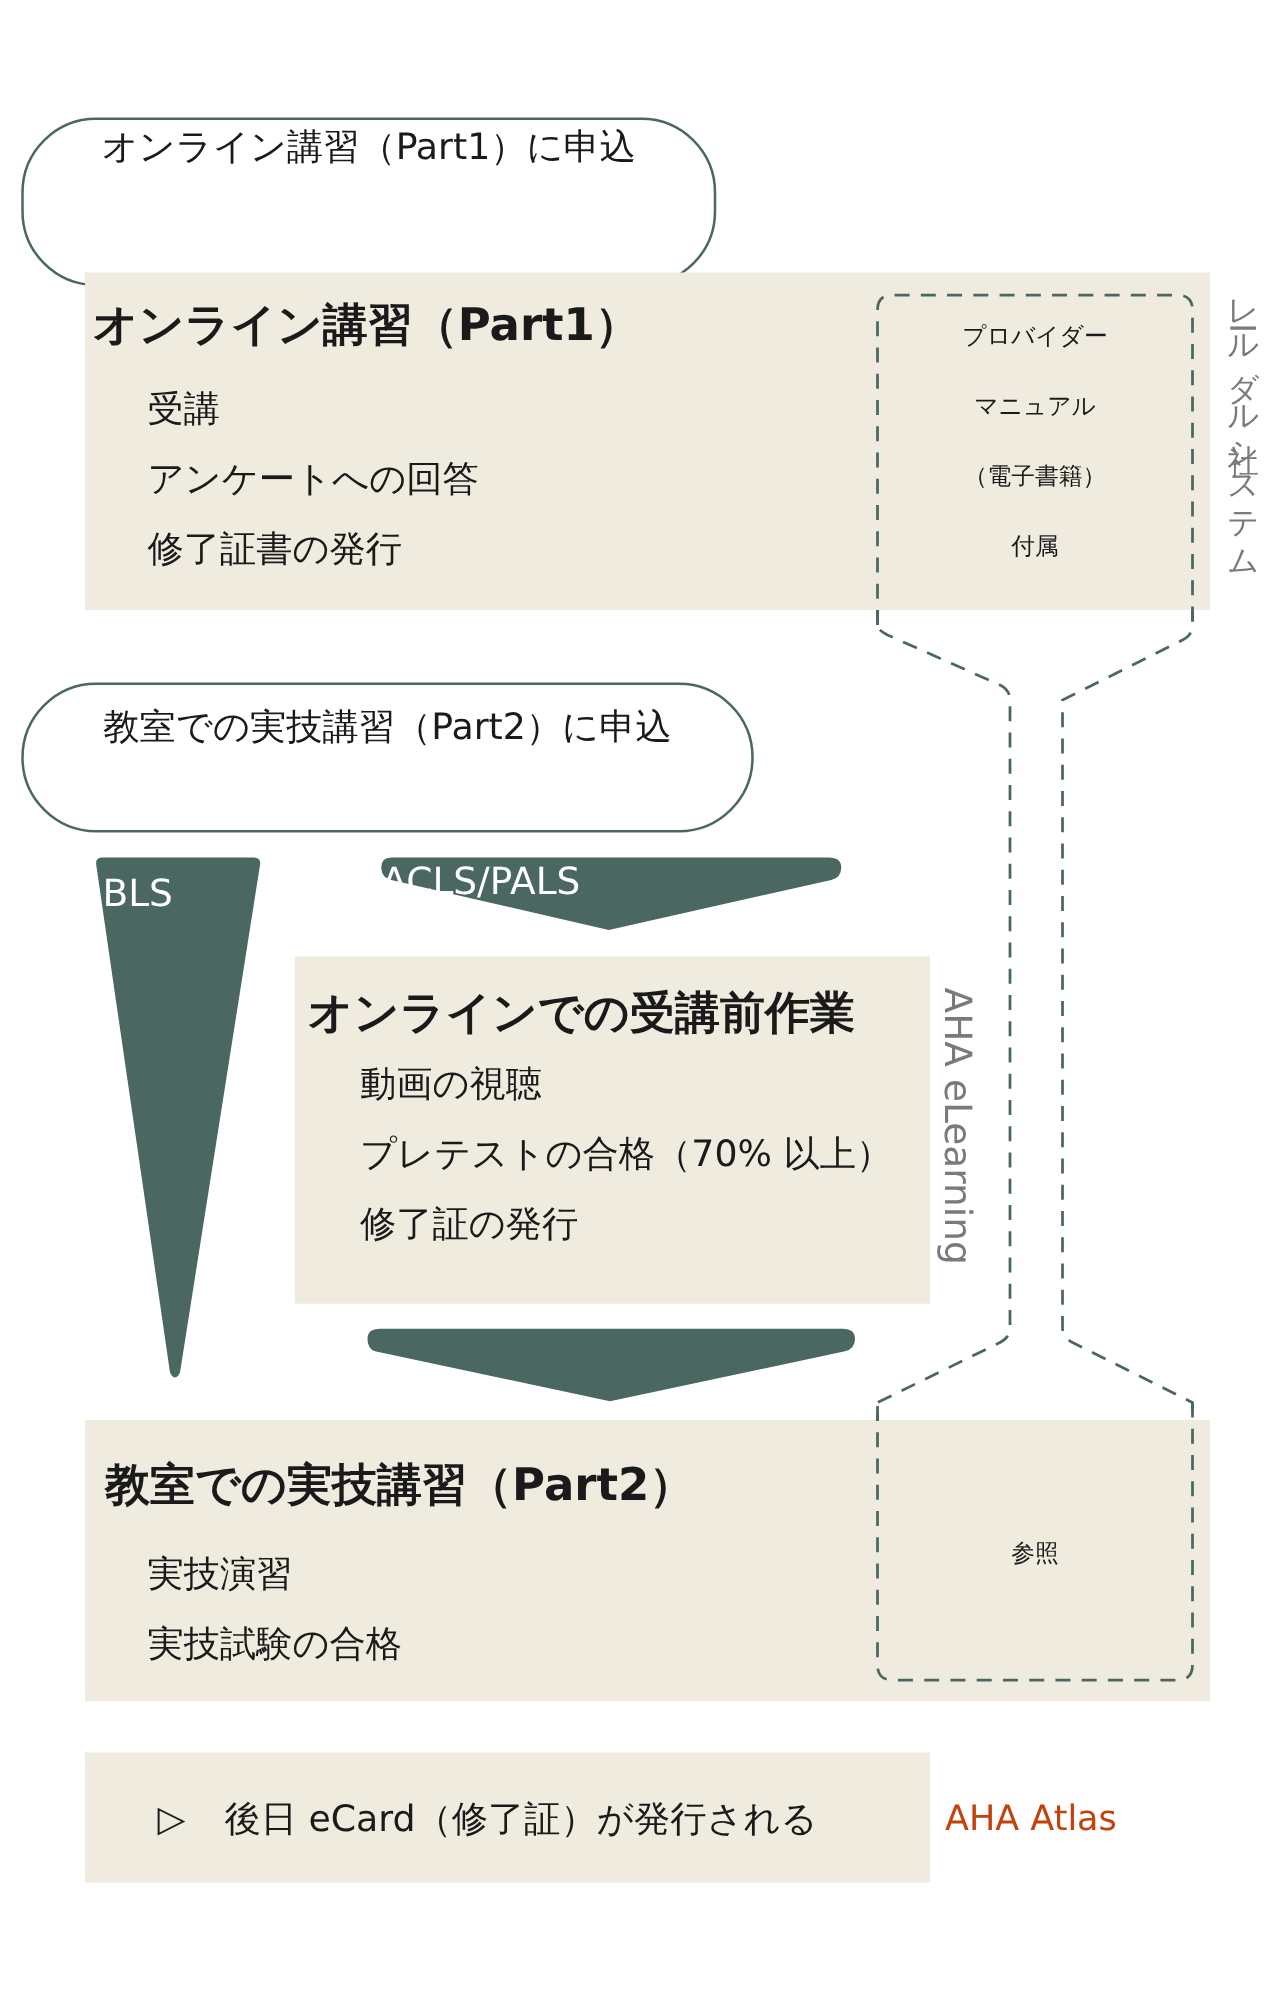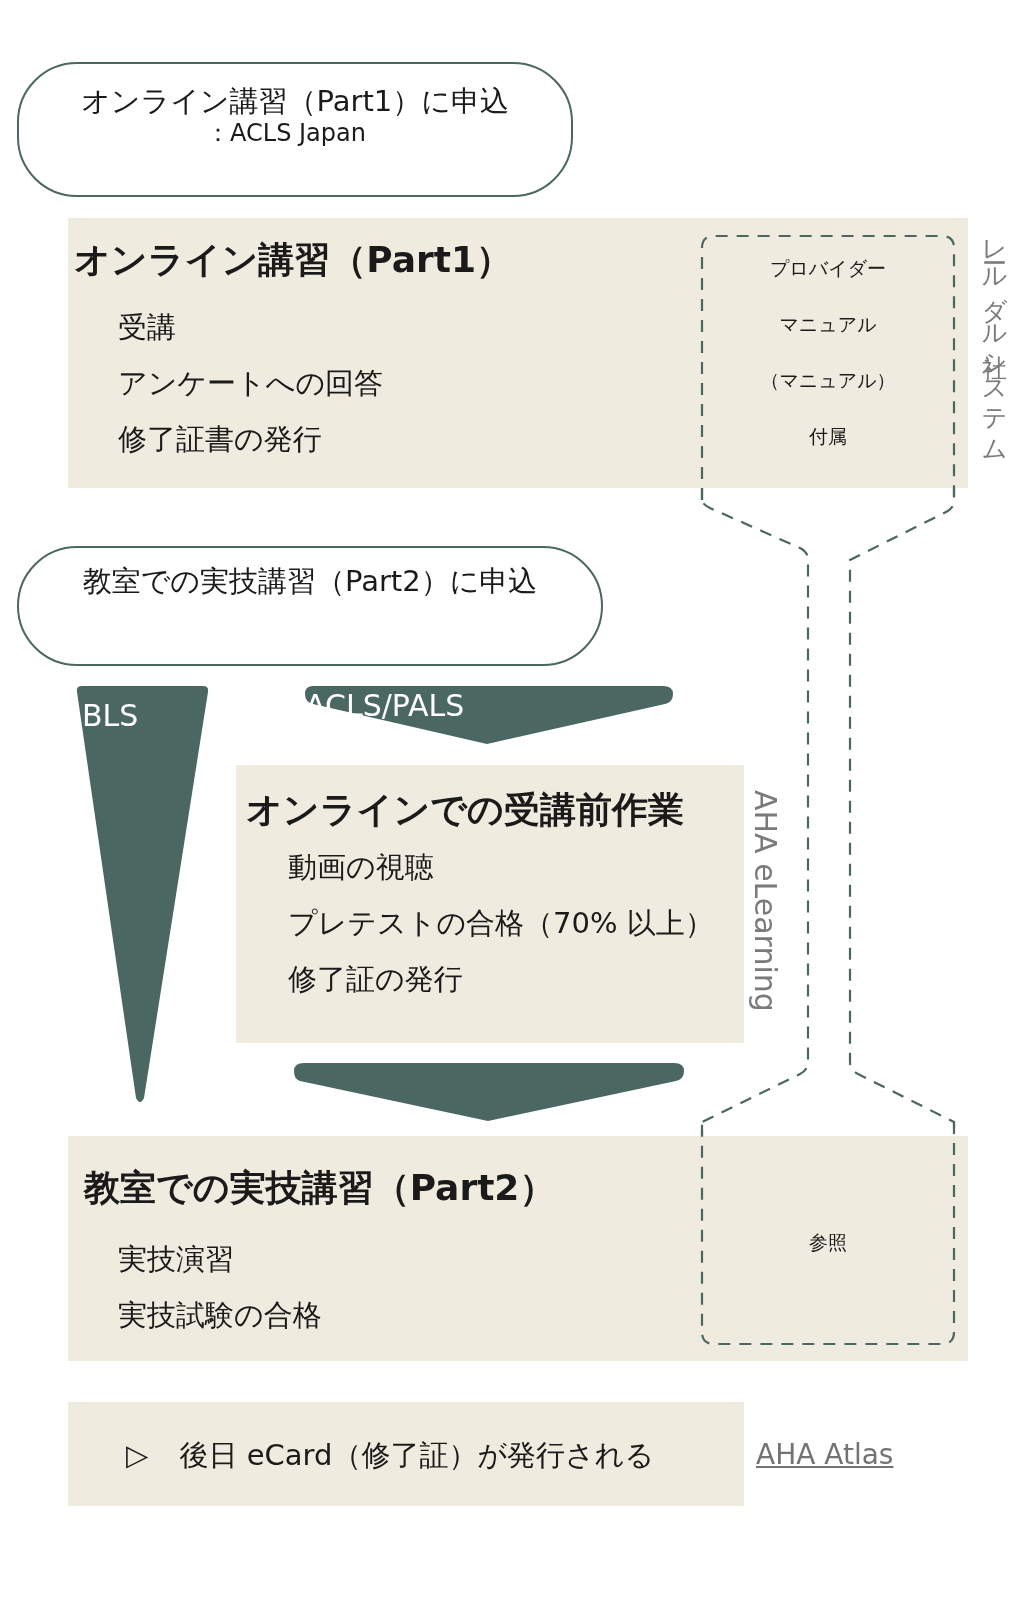--- a/index.html
+++ b/index.html
@@ -6,55 +6,54 @@
   body { width: 1020px; height: 1600px; position: relative; overflow: hidden;
          font-family: "DejaVu Sans", "Liberation Sans", sans-serif; color: #1a1a1a; }
   .pill { position: absolute; border: 2px solid #4a6762; border-radius: 60px; background: #fff;
           box-sizing: border-box; text-align: center; }
   .pill .main { font-size: 29px; line-height: 1.2; }
   .pill .sub { font-size: 24px; line-height: 1.2; }
   .beige { position: absolute; background: #f0ebdf; }
   .title-b { font-weight: bold; font-size: 36px; position: absolute; white-space: nowrap; }
   .item { font-size: 29px; position: absolute; white-space: nowrap; }
   .vlabel { position: absolute; color: #7a7a7a; font-size: 27px; writing-mode: vertical-rl; white-space: nowrap; }
-  .grey { color: #737373; text-decoration: underline; }
+  .grey { color: #c2410c; }
   svg { position: absolute; left: 0; top: 0; }
   .center-text { position: absolute; text-align: center; font-size: 19px; }
   .white-label { position: absolute; color: #fff; font-size: 30px; text-align: left; }
 </style>
 </head>
 <body>
 
 <svg width="1020" height="1600">
 
   <path d="M82,686 Q76,686 77,692 L136,1098 Q140,1106 144,1098 L208,692 Q209,686 203,686 Z" fill="#4a6762"></path>
 
   <path d="M313,686 L663,686 Q673,686 673,694 Q673,702 665,704 L487,744 L313,704 Q305,702 305,694 Q305,686 313,686 Z" fill="#4a6762"></path>
 
   <path d="M304,1063 L674,1063 Q684,1063 684,1071 Q684,1079 676,1081 L488,1121 L300,1081 Q294,1079 294,1071 Q294,1063 304,1063 Z" fill="#4a6762"></path>
 
   <g fill="none" stroke="#4a6762" stroke-width="2.2" stroke-dasharray="12,9">
     <path d="M702,500 L702,248 Q702,236 714,236 L942,236 Q954,236 954,248 L954,500 Q954,508 946,512 L850,560 L850,1062 Q850,1070 858,1074 L954,1122 L954,1332 Q954,1344 942,1344 L714,1344 Q702,1344 702,1332 L702,1122 L800,1074 Q808,1070 808,1062 L808,560 Q808,552 800,548 L710,508 Q702,504 702,500 Z"></path>
   </g>
 </svg>
 
-<div class="pill" style="left:17px; top:62px; width:556px; height:135px; padding-top:20px;">
+<div class="pill" style="left:17px; top:94px; width:556px; height:135px; padding-top:4px;">
   <div class="main">オンライン講習（Part1）に申込</div>
-  <div class="sub" style="margin-left:-18px;">：ACLS Japan</div>
 </div>
 
 <div class="beige" style="left:68px; top:218px; width:900px; height:270px;"></div>
 <div class="title-b" style="left:74px; top:236px;">オンライン講習（Part1）</div>
 <div class="item" style="left:118px; top:308px;">受講</div>
 <div class="item" style="left:118px; top:364px;">アンケートへの回答</div>
 <div class="item" style="left:118px; top:420px;">修了証書の発行</div>
 
 <div class="center-text" style="left:706px; width:244px; top:256px;">プロバイダー</div>
 <div class="center-text" style="left:706px; width:244px; top:312px;">マニュアル</div>
-<div class="center-text" style="left:706px; width:244px; top:368px;">（マニュアル）</div>
+<div class="center-text" style="left:706px; width:244px; top:368px;">（電子書籍）</div>
 <div class="center-text" style="left:706px; width:244px; top:424px;">付属</div>
 
 <div class="vlabel" style="left:978px; top:222px; font-size:25px;">レールダル社システム</div>
 
 <div class="pill" style="left:17px; top:546px; width:586px; height:120px; padding-top:16px;">
   <div class="main">教室での実技講習（Part2）に申込</div>
 </div>
 
 <div class="white-label" style="left:82px; width:126px; top:698px;">BLS</div>
 <div class="white-label" style="left:305px; width:368px; top:688px;">ACLS/PALS</div>

